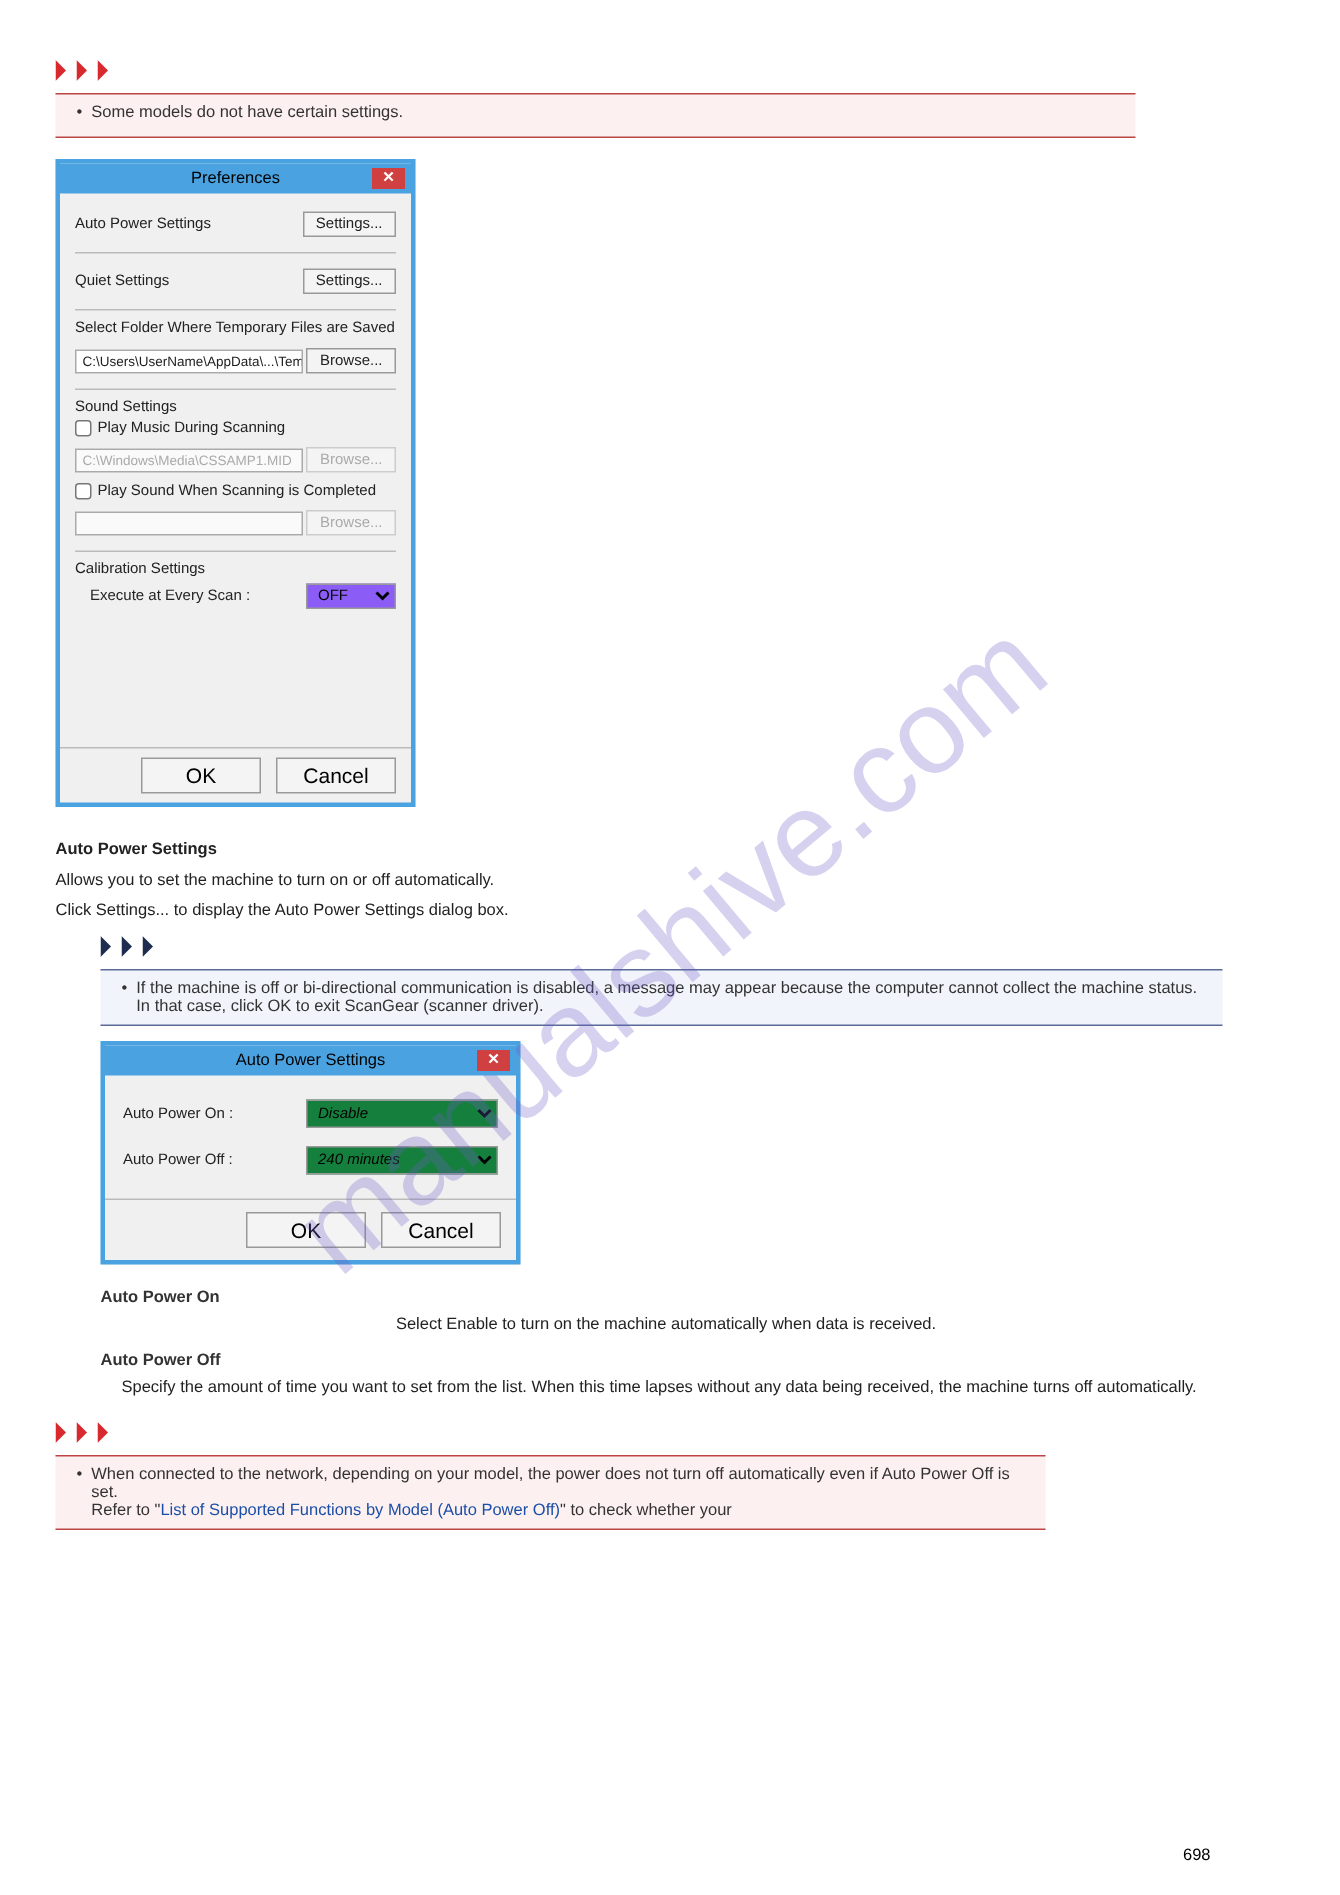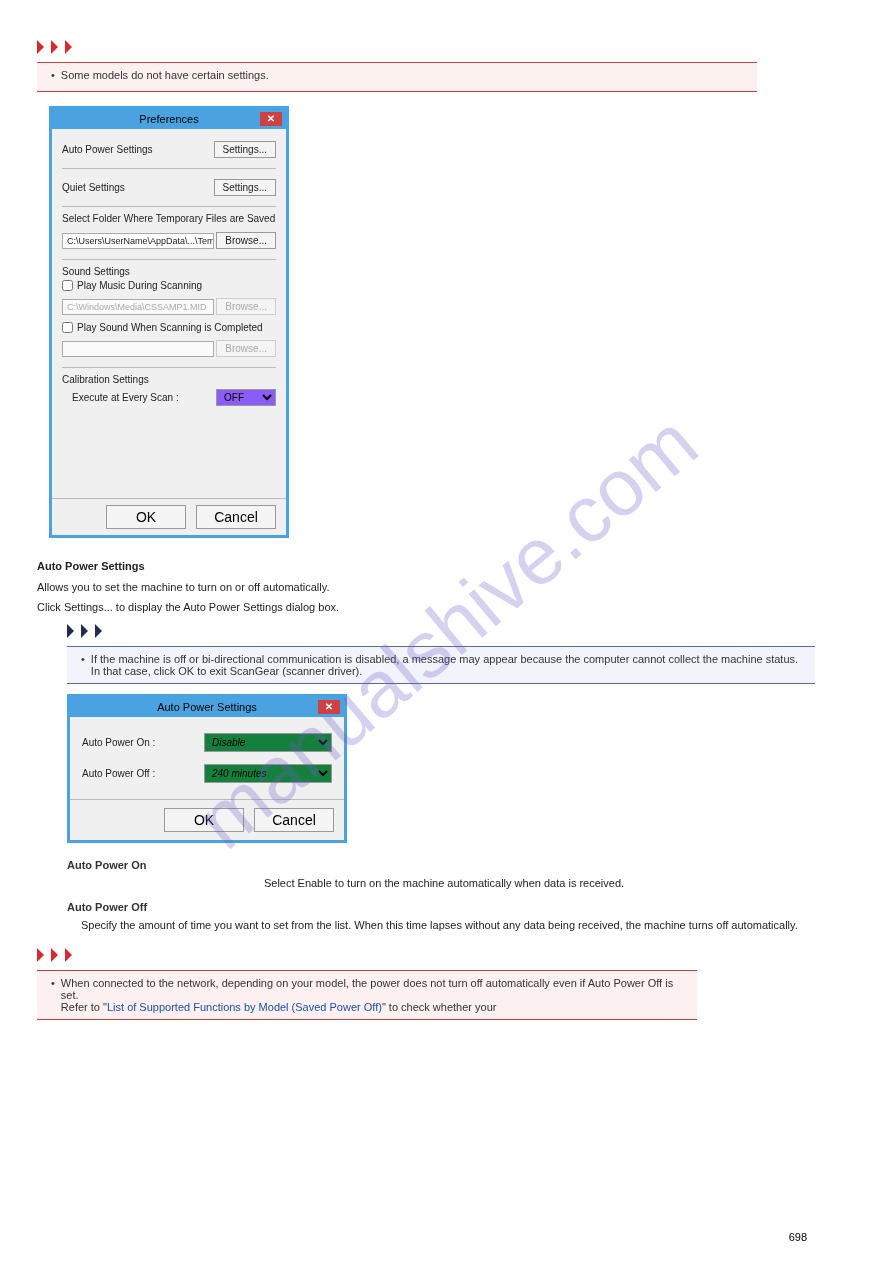--- a/index.html
+++ b/index.html
@@ -28,21 +28,20 @@
   .indent1 { margin-left: 30px; }
   .indent2 { }
 
   
   .pref-window {
     width: 240px;
     background: #f0f0f0;
     border: 3px solid #4aa3e0;
     margin-top: 14px;
     margin-bottom: 20px;
-    margin-left: 12px;
   }
   .pref-title {
     background: #4aa3e0;
     color: #000;
     font-size: 11px;
     text-align: center;
     padding: 4px 0;
     position: relative;
   }
   .close-x {
@@ -265,21 +264,21 @@
         </svg>
       <svg class="chev" viewBox="0 0 10 10">
           <path d="M0 0 L5 5 L0 10 Z"></path>
         </svg>
     </div>
     <div class="banner red" style="width:660px;">
       <div class="bullet" style="margin-bottom:0;">
         <span>
           <span>When connected to the network, depending on your model, the power does not turn</span>
           <span>off automatically even if Auto Power Off is set.</span><br>
-          <span>Refer to "</span><a class="link" href="#">List of Supported Functions by Model (Saved Power Off)</a><span>" to check whether your</span>
+          <span>Refer to "</span><a class="link" href="#">List of Supported Functions by Model (Auto Power Off)</a><span>" to check whether your</span>
         </span>
       </div>
     </div>
   </div>
 
 </div>
 
 <div style="position:absolute;bottom:20px;right:86px;font-size:11px;">698</div>
 
 </body></html>

